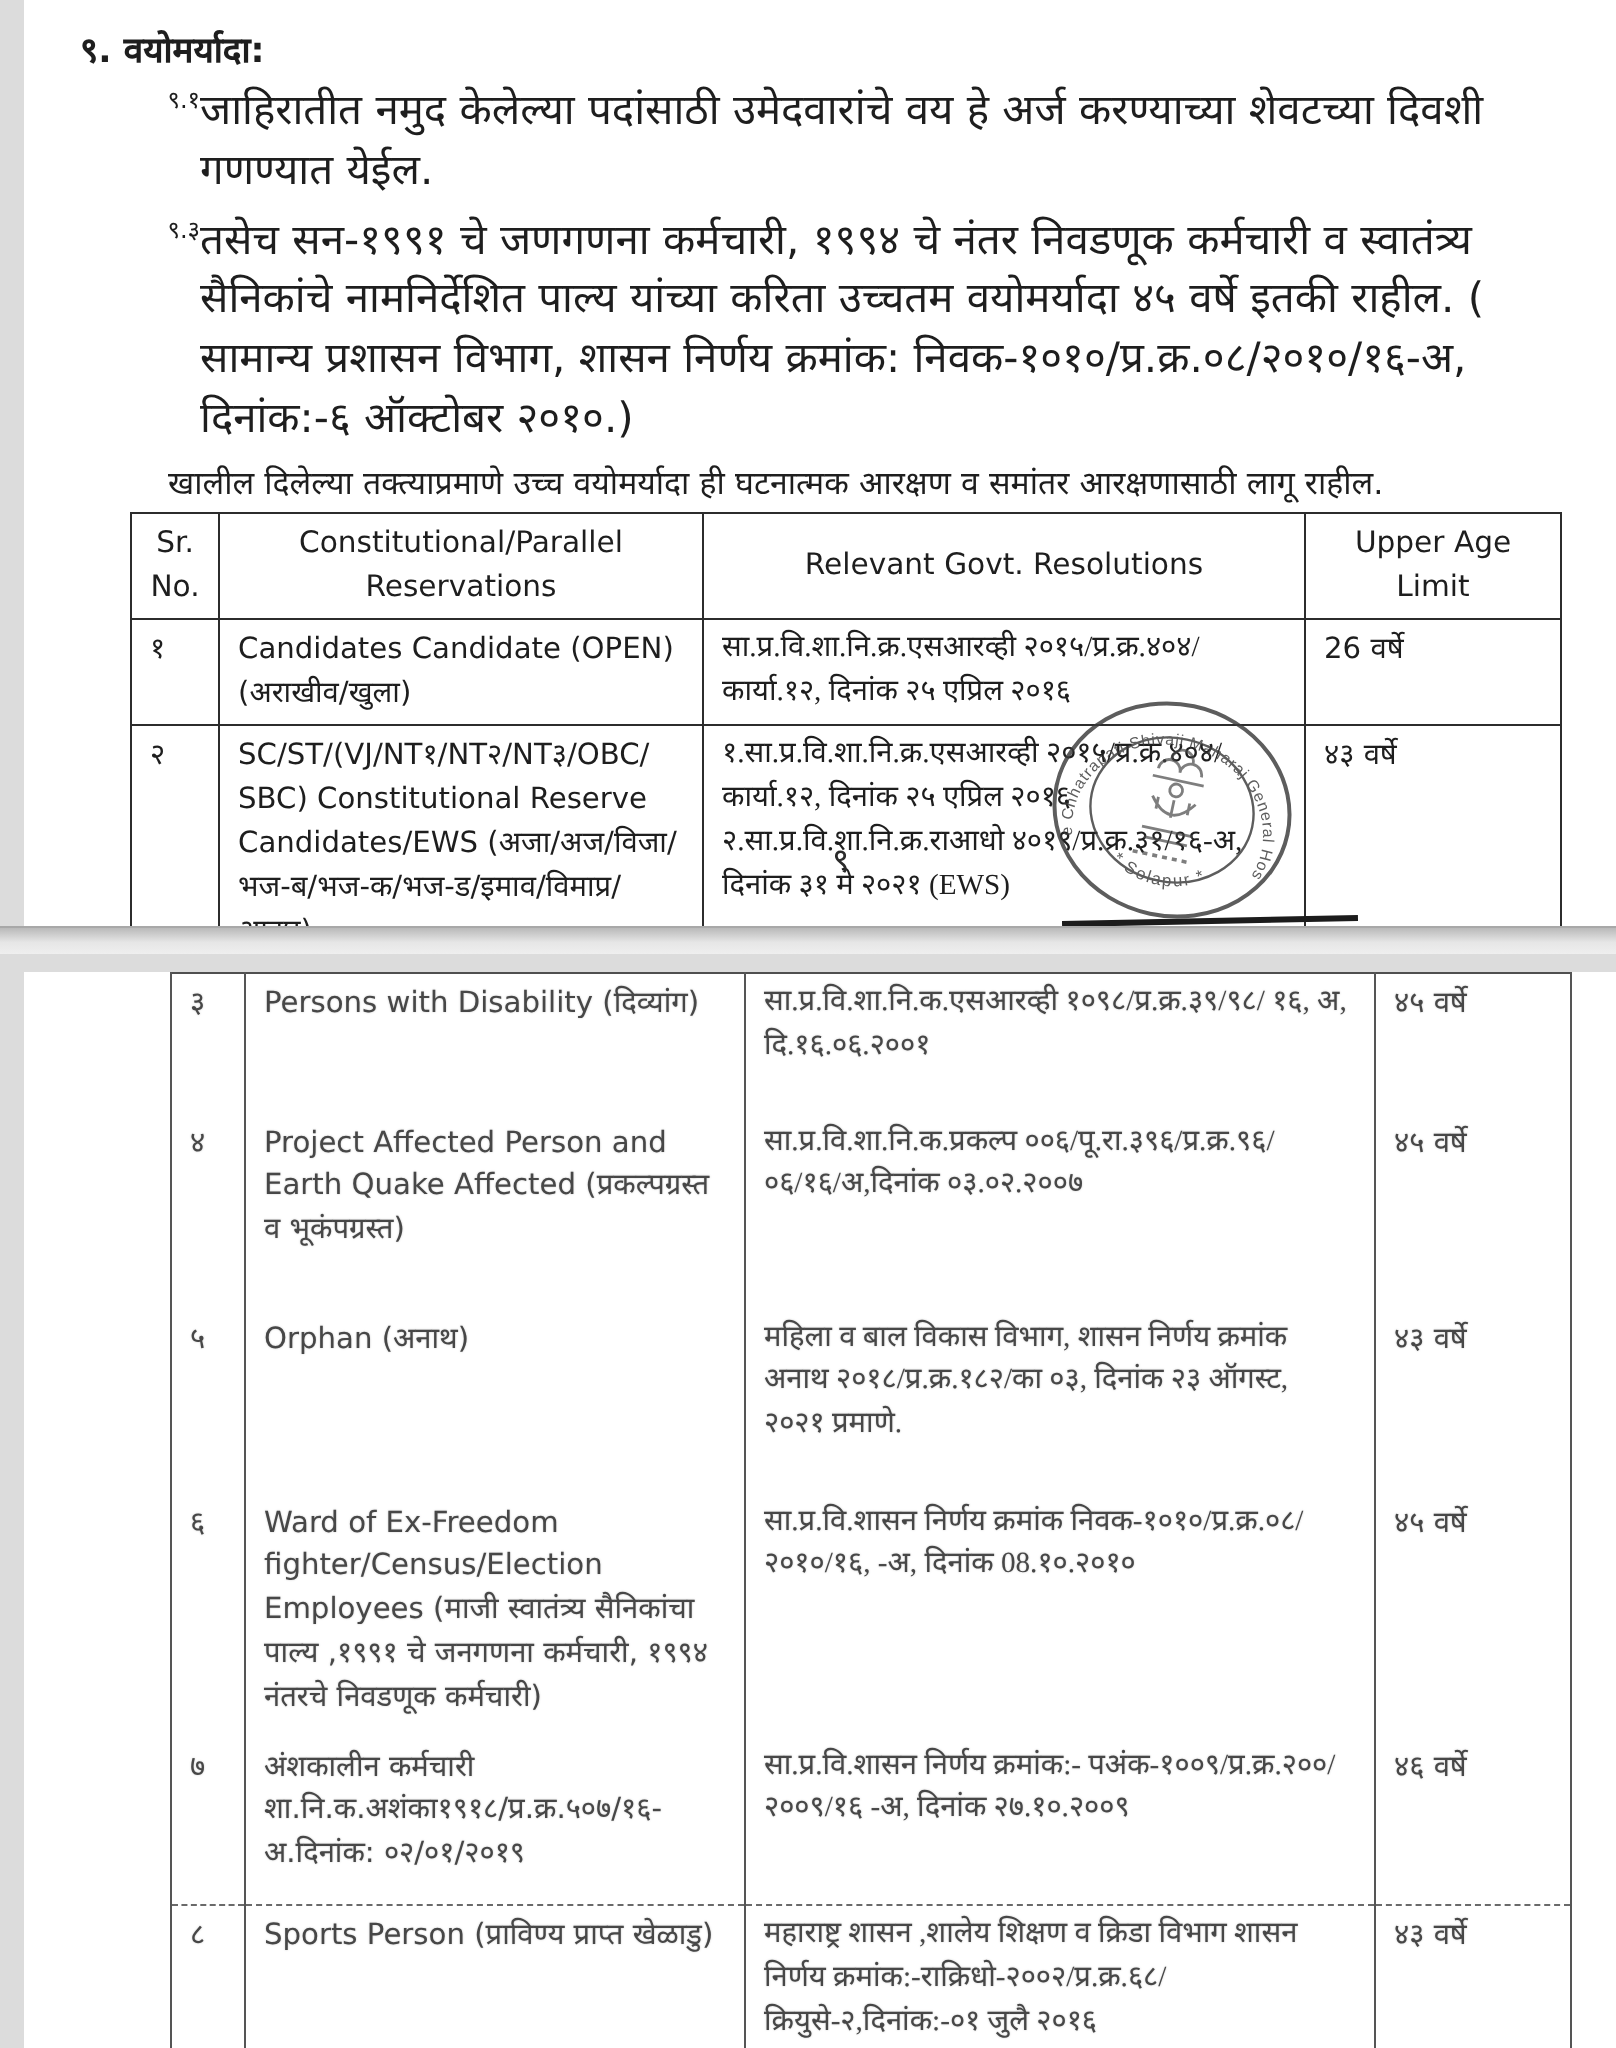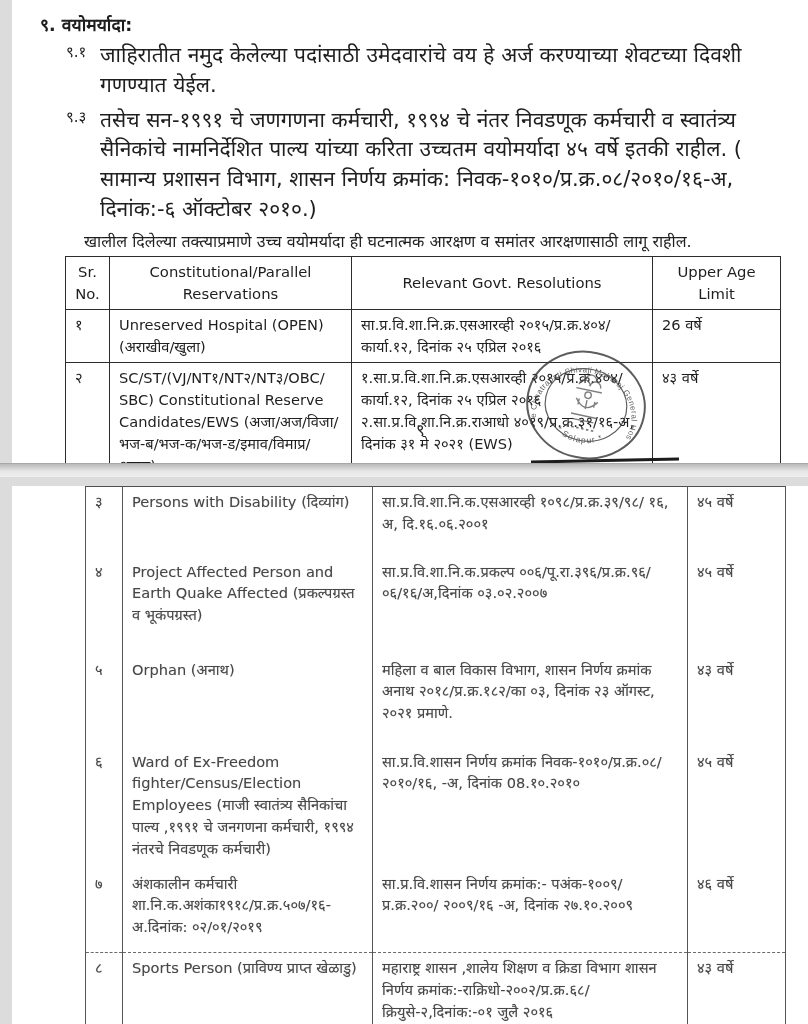--- a/index.html
+++ b/index.html
@@ -10,21 +10,21 @@
   }
   .sheet{position:relative;background:#fff;margin-left:12px;}
   .page1{width:808px;height:463px;color:#1e1e1e;overflow:hidden;}
   .page-break{width:808px;height:13px;background:linear-gradient(#b9b9b9,#e6e6e6 55%,#efefef);border-top:1px solid #a8a8a8;}
   .page2{width:808px;height:548px;color:#474747;text-shadow:0 0 1px rgba(90,90,90,.35);}
 
   
   .heading{margin:12px 0 4px 28px;font-size:17.5px;font-weight:600;}
   .clauses{margin-left:54px;width:716px;}
   .clause{display:flex;margin-top:5px;}
-  .clause .num{flex:0 0 34px;font-size:15px;font-weight:500;}
+  .clause .num{flex:0 0 34px;font-size:12px;font-weight:500;text-align:right;}
   .clause .txt{flex:1;font-size:21px;line-height:1.42;}
   .intro{margin:5px 0 4px 72px;font-size:16px;}
 
   
   table.restable{border-collapse:collapse;table-layout:fixed;}
   table.restable td,table.restable th{
     padding:4px 9px;vertical-align:top;text-align:left;
     font-size:14.6px;line-height:1.5;font-weight:normal;word-wrap:break-word;
   }
   .t1{margin:4px 0 0 53px;width:715px;}
@@ -38,21 +38,21 @@
   .t2 td{border-left:1.2px solid #555;border-right:1.2px solid #555;border-top:none;border-bottom:none;}
   .t2 .c-sr{width:37px;}  .t2 .c-res{width:250px;} .t2 .c-gr{width:315px;} .t2 .c-age{width:98px;}
   .t2 tr.sep-dash td{border-top:1.4px dashed #6a6a6a;}
   .t2 .r3{height:70px;} .t2 .r4{height:98px;} .t2 .r5{height:92px;} .t2 .r6{height:122px;}
   .t2 .r7{height:84px;} .t2 .r8{height:74px;}
 
   td.sr{text-align:center;}
   td.age{text-align:center;vertical-align:middle;white-space:nowrap;}
   td.age-top{vertical-align:top;padding-top:8px;}
   td.center{text-align:center;}
-  td.gr{font-size:15px;}
+  td.gr{font-size:15px;font-family:Liberation Serif, serif;}
 
   
   .pagenum{position:absolute;left:404px;top:418px;font-size:17px;color:#2a2a2a;}
   .stamp{position:absolute;left:511px;top:348px;width:126px;height:114px;transform:rotate(12deg);opacity:.82;}
   .scan-line{position:absolute;left:519px;top:459px;width:148px;height:3px;background:#1c1c1c;transform:rotate(-1.2deg);}
 </style>
 </head>
 <body>
 
 <div class="sheet page1">
@@ -83,21 +83,21 @@
       <tr>
         <th>Sr. No.</th>
         <th>Constitutional/Parallel Reservations</th>
         <th>Relevant Govt. Resolutions</th>
         <th>Upper Age Limit</th>
       </tr>
     </thead>
     <tbody>
       <tr class="row1">
         <td class="sr">१</td>
-        <td class="res">Unreserved Hospital (OPEN) (अराखीव/खुला)</td>
+        <td class="res">Candidates Candidate (OPEN) (अराखीव/खुला)</td>
         <td class="gr">सा.प्र.वि.शा.नि.क्र.एसआरव्ही २०१५/प्र.क्र.४०४/ कार्या.१२, दिनांक २५ एप्रिल २०१६</td>
         <td class="age age-top">26 वर्षे</td>
       </tr>
       <tr class="row2">
         <td class="sr">२</td>
         <td class="res">SC/ST/(VJ/NT१/NT२/NT३/OBC/ SBC) Constitutional Reserve Candidates/EWS (अजा/अज/विजा/भज-ब/भज-क/भज-ड/इमाव/विमाप्र/आदुघ)</td>
         <td class="gr">१.सा.प्र.वि.शा.नि.क्र.एसआरव्ही २०१५/प्र.क्र.४०४/ कार्या.१२, दिनांक २५ एप्रिल २०१६ २.सा.प्र.वि.शा.नि.क्र.राआधो ४०१९/प्र.क्र.३१/१६-अ, दिनांक ३१ मे २०२१ (EWS)</td>
         <td class="age">४३ वर्षे</td>
       </tr>
     </tbody>

